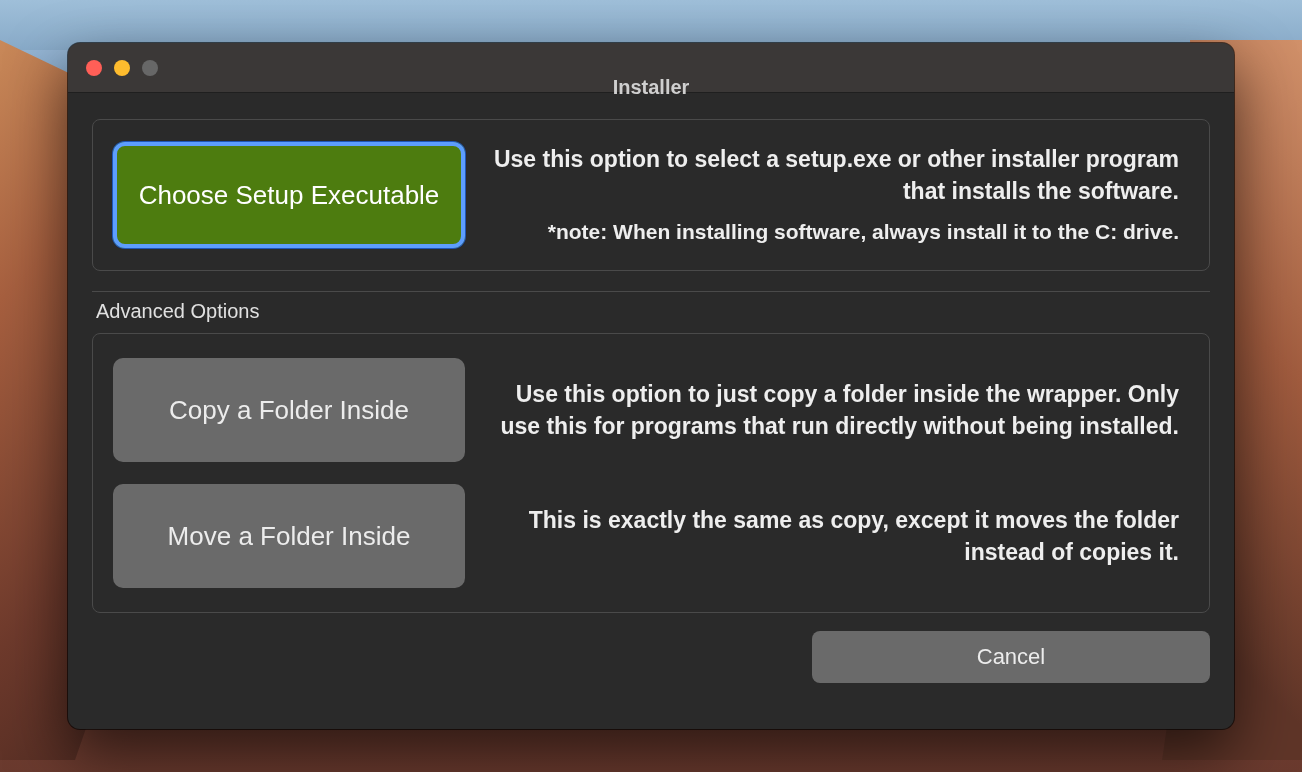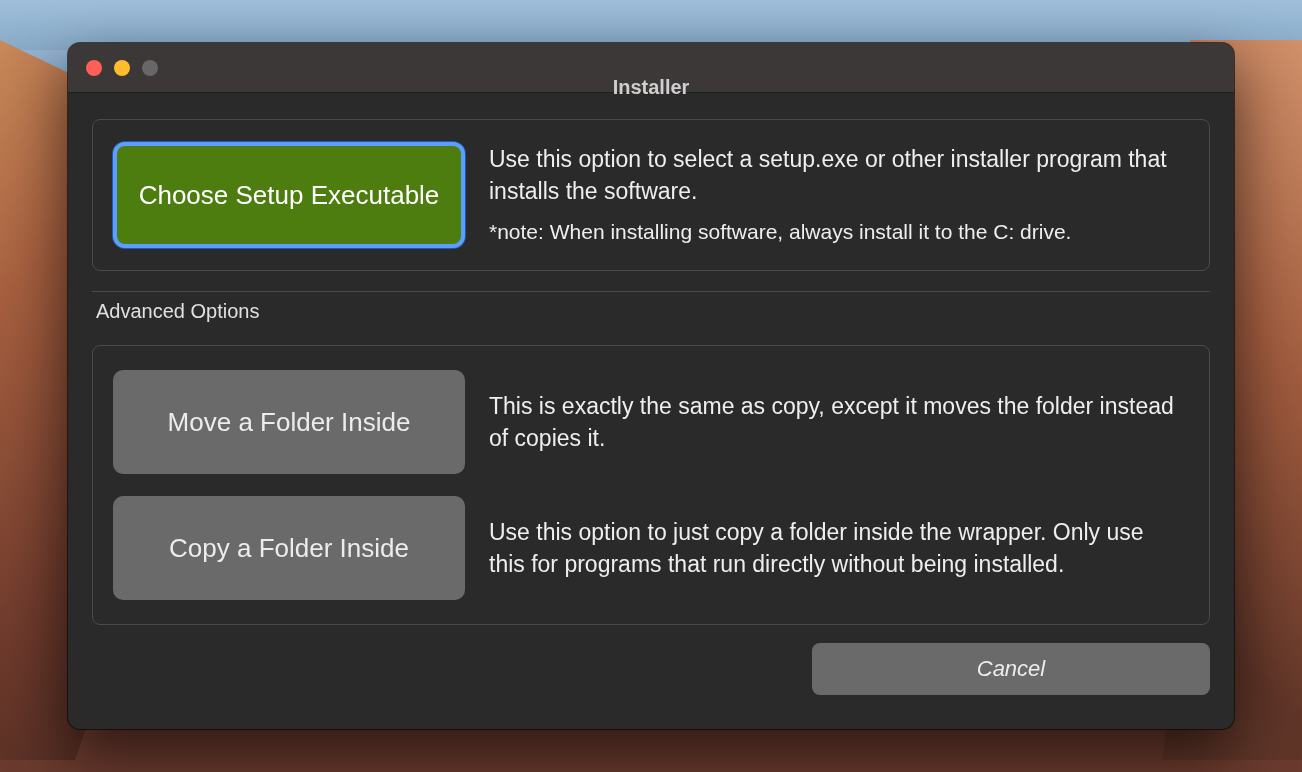--- a/index.html
+++ b/index.html
@@ -120,42 +120,43 @@
       color: #ffffff;
       font-size: 26px;
       font-weight: 400;
       cursor: pointer;
       box-shadow: 0 0 0 4px #5d9dfd inset, 0 0 0 1px #1f56b8;
       flex-shrink: 0;
     }
 
     .option-desc {
       flex: 1;
-      text-align: left;
+      text-align: right;
       font-size: 23px;
       line-height: 1.4;
       color: #eeeeee;
       padding-right: 10px;
+      font-weight: bold;
     }
     .option-desc .note {
       display: block;
       font-size: 21px;
       margin-top: 10px;
     }
 
     .divider {
       height: 1px;
       background: #4a4a4a;
       margin: 20px 0 8px 0;
     }
 
     .section-label {
       color: #e0e0e0;
       font-size: 20px;
-      margin-bottom: 22px;
+      margin-bottom: 10px;
       padding-left: 4px;
     }
 
     .adv-group {
       border: 1px solid #4a4a4a;
       border-radius: 8px;
       padding: 24px 20px;
       display: flex;
       flex-direction: column;
       gap: 22px;
@@ -188,21 +189,20 @@
 
     .cancel-button {
       width: 398px;
       height: 52px;
       background: #6a6a6a;
       border: none;
       border-radius: 8px;
       color: #ececec;
       font-size: 22px;
       cursor: pointer;
-      font-style: italic;
     }
   </style>
 </head>
 <body>
 
 <div class="bg-shape bg-top"></div>
 <div class="bg-shape bg-left-cliff"></div>
 <div class="bg-shape bg-right-cliff"></div>
 
 <div class="window">
@@ -224,27 +224,27 @@
         <span class="note">*note: When installing software, always install it to the C: drive.</span>
       </div>
     </div>
 
     <div class="divider"></div>
 
     <div class="section-label">Advanced Options</div>
 
     <div class="adv-group">
       <div class="adv-row">
+        <button class="secondary-button">Copy a Folder Inside</button>
+        <div class="option-desc">Use this option to just copy a folder inside the wrapper. Only use this for programs that run directly without being installed.</div>
+      </div>
+      <div class="adv-row">
         <button class="secondary-button">Move a Folder Inside</button>
         <div class="option-desc">This is exactly the same as copy, except it moves the folder instead of copies it.</div>
       </div>
-      <div class="adv-row">
-        <button class="secondary-button">Copy a Folder Inside</button>
-        <div class="option-desc">Use this option to just copy a folder inside the wrapper. Only use this for programs that run directly without being installed.</div>
-      </div>
     </div>
 
     <div class="footer">
       <button class="cancel-button">Cancel</button>
     </div>
 
   </div>
 </div>
 
 </body></html>

